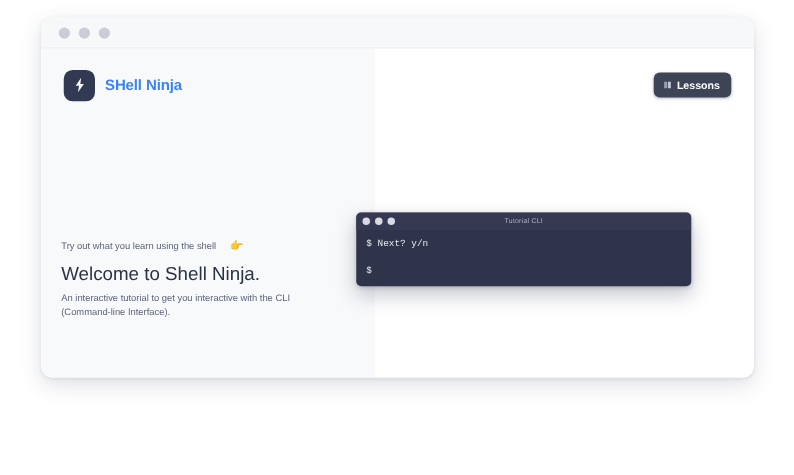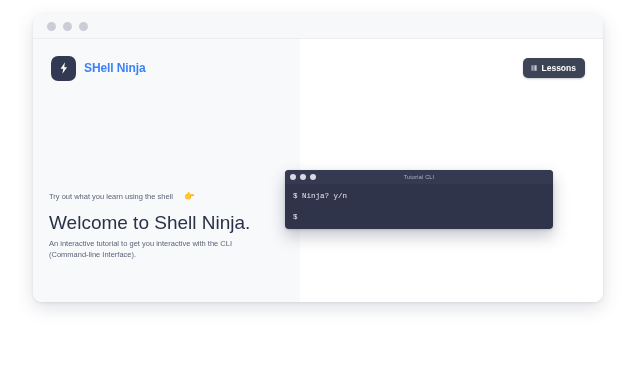--- a/index.html
+++ b/index.html
@@ -134,21 +134,21 @@
     font-size: 7.5px;
     color: #5d6478;
     margin: 0 0 9px 0;
     line-height: 1.3;
     display: flex;
     align-items: flex-end;
     gap: 11px;
   }
   .intro-kicker .emoji { font-size: 8.5px; }
   .intro-title {
-    font-size: 19px;
+    font-size: 15px;
     color: #2b3247;
     margin: 0 0 4px 0;
     font-weight: normal;
     line-height: 1.25;
   }
   .intro-sub {
     font-size: 7.5px;
     color: #5d6478;
     margin: 0;
     line-height: 1.45;
@@ -257,19 +257,19 @@
     </div>
 
     <div class="terminal">
       <div class="term-titlebar">
         <span class="term-dot"></span>
         <span class="term-dot"></span>
         <span class="term-dot"></span>
         <span class="term-title">Tutorial CLI</span>
       </div>
       <div class="term-body">
-        <div class="term-line">$ Ninja? y/n</div>
+        <div class="term-line">$ Next? y/n</div>
         <div class="term-line">$</div>
       </div>
     </div>
 
   </div>
 </div>
 
 </body></html>

